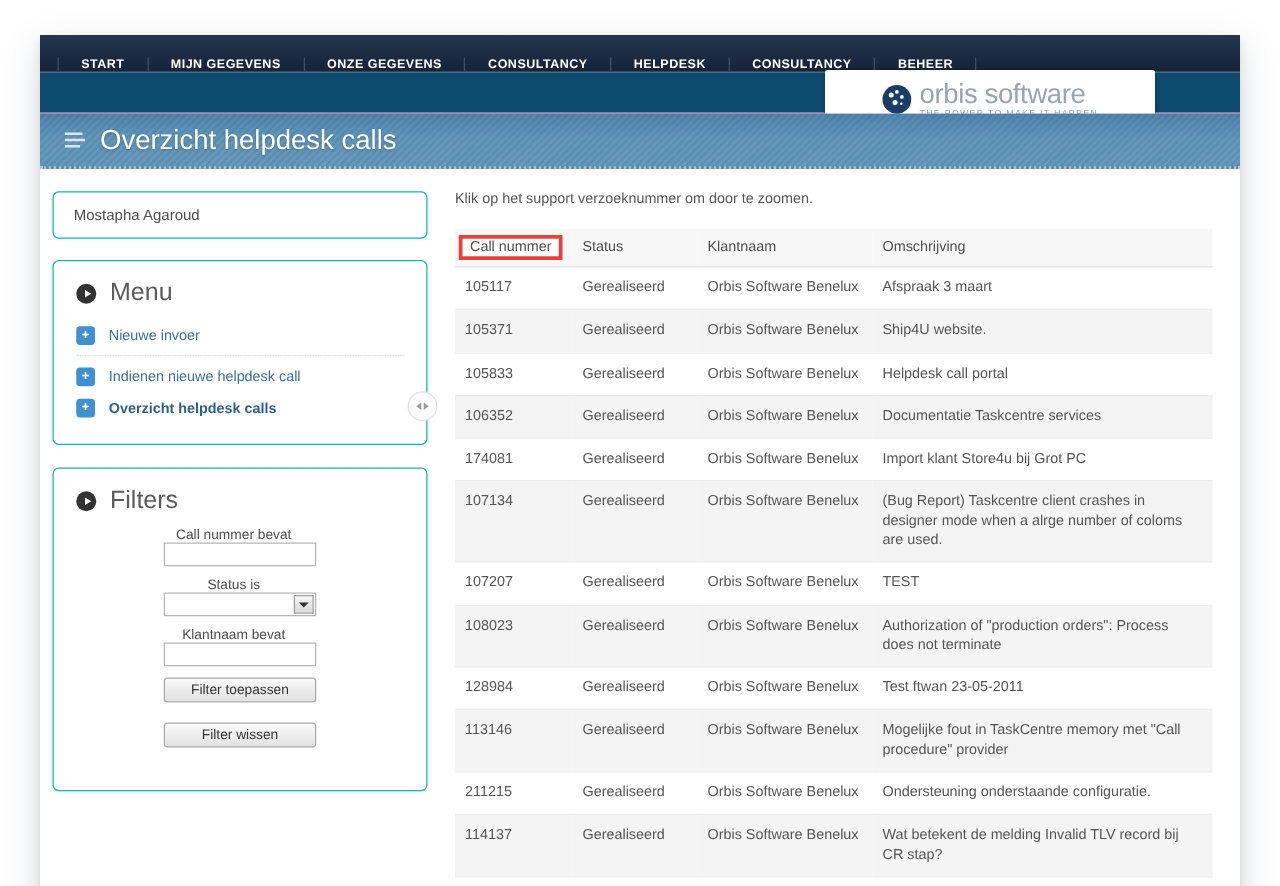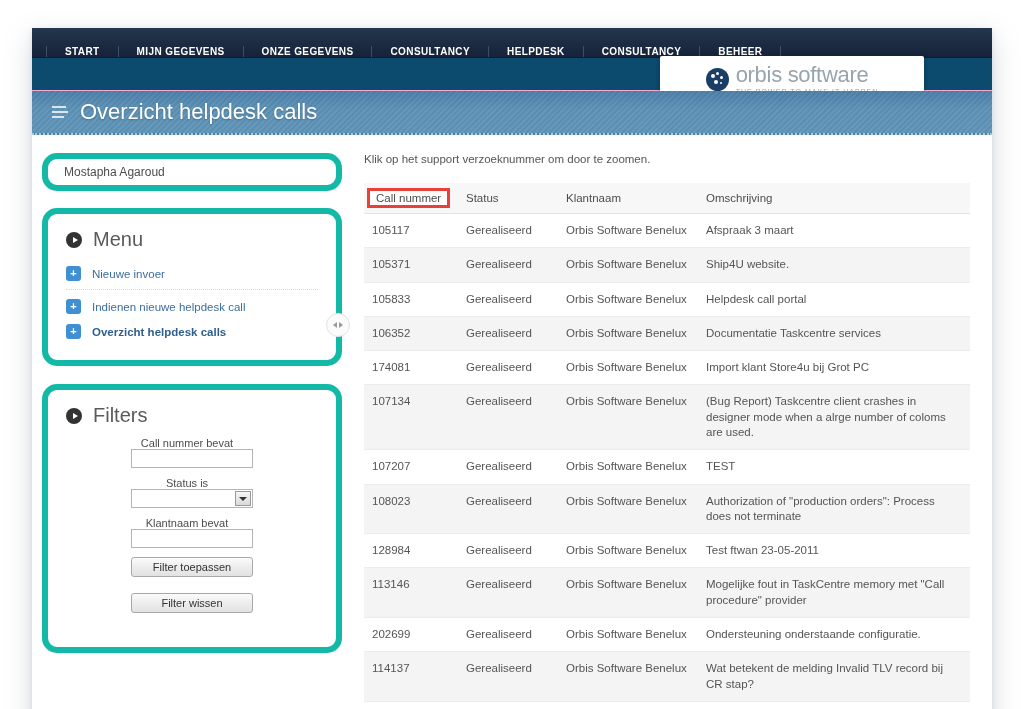--- a/index.html
+++ b/index.html
@@ -110,22 +110,22 @@
     font-size: 22px;
     text-shadow: 0 1px 2px rgba(0,0,0,0.25);
   }
 
   
   .body-wrap { display: flex; background: #ffffff; padding-bottom: 30px; }
   .sidebar { width: 310px; padding: 18px 0 0 10px; position: relative; }
 
   .panel {
     background: #ffffff;
-    border: 6px solid #14b8a6;
-    border-radius: 15px;
+    border: 1px solid #14b8a6;
+    border-radius: 5px;
     box-shadow: 0 1px 2px rgba(0,0,0,0.05);
   }
   .userbox {
     height: 38px;
     display: flex; align-items: center;
     padding-left: 16px;
     font-size: 12px; color: #4d4d4d;
     margin-bottom: 17px;
   }
 
@@ -431,21 +431,21 @@
               <td>Orbis Software Benelux</td>
               <td>Test ftwan 23-05-2011</td>
             </tr>
             <tr class="odd">
               <td>113146</td>
               <td>Gerealiseerd</td>
               <td>Orbis Software Benelux</td>
               <td>Mogelijke fout in TaskCentre memory met "Call procedure" provider</td>
             </tr>
             <tr class="even">
-              <td>202699</td>
+              <td>211215</td>
               <td>Gerealiseerd</td>
               <td>Orbis Software Benelux</td>
               <td>Ondersteuning onderstaande configuratie.</td>
             </tr>
             <tr class="odd">
               <td>114137</td>
               <td>Gerealiseerd</td>
               <td>Orbis Software Benelux</td>
               <td>Wat betekent de melding Invalid TLV record bij CR stap?</td>
             </tr>

